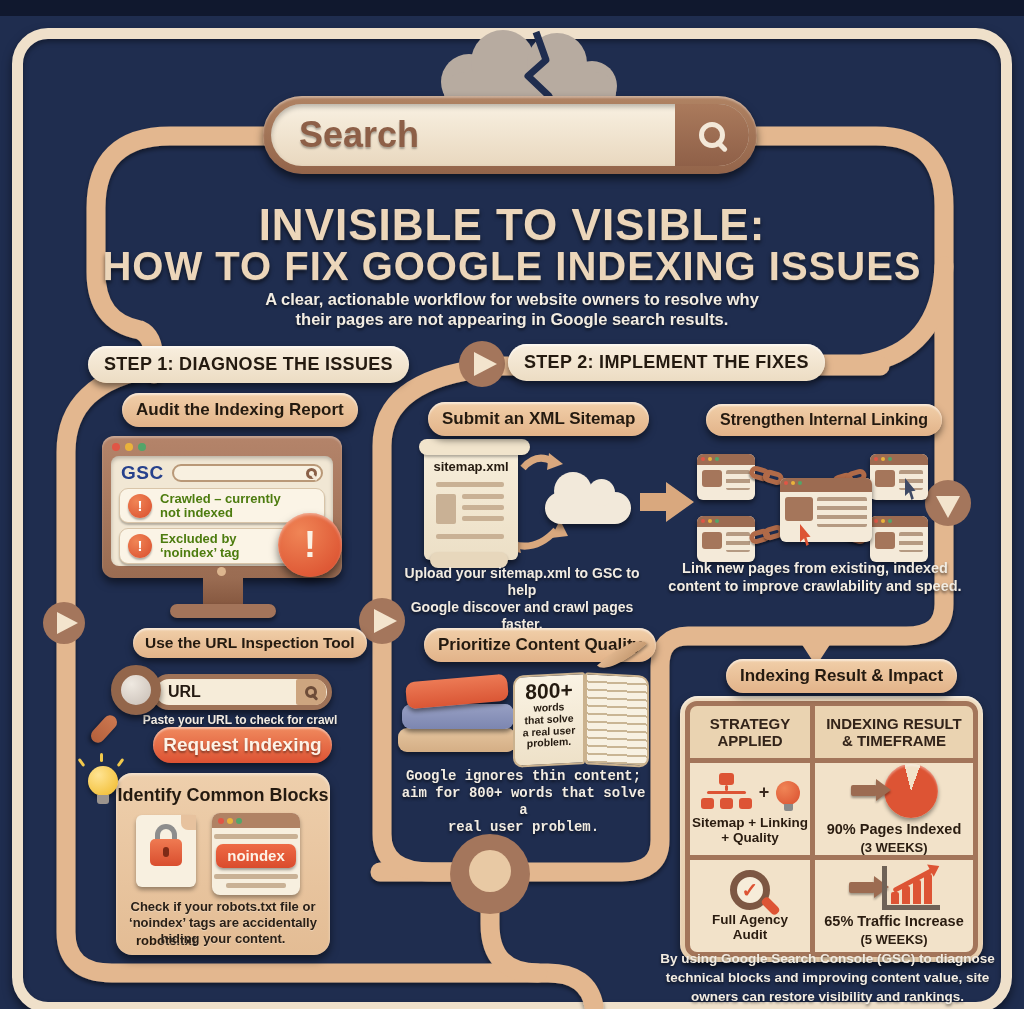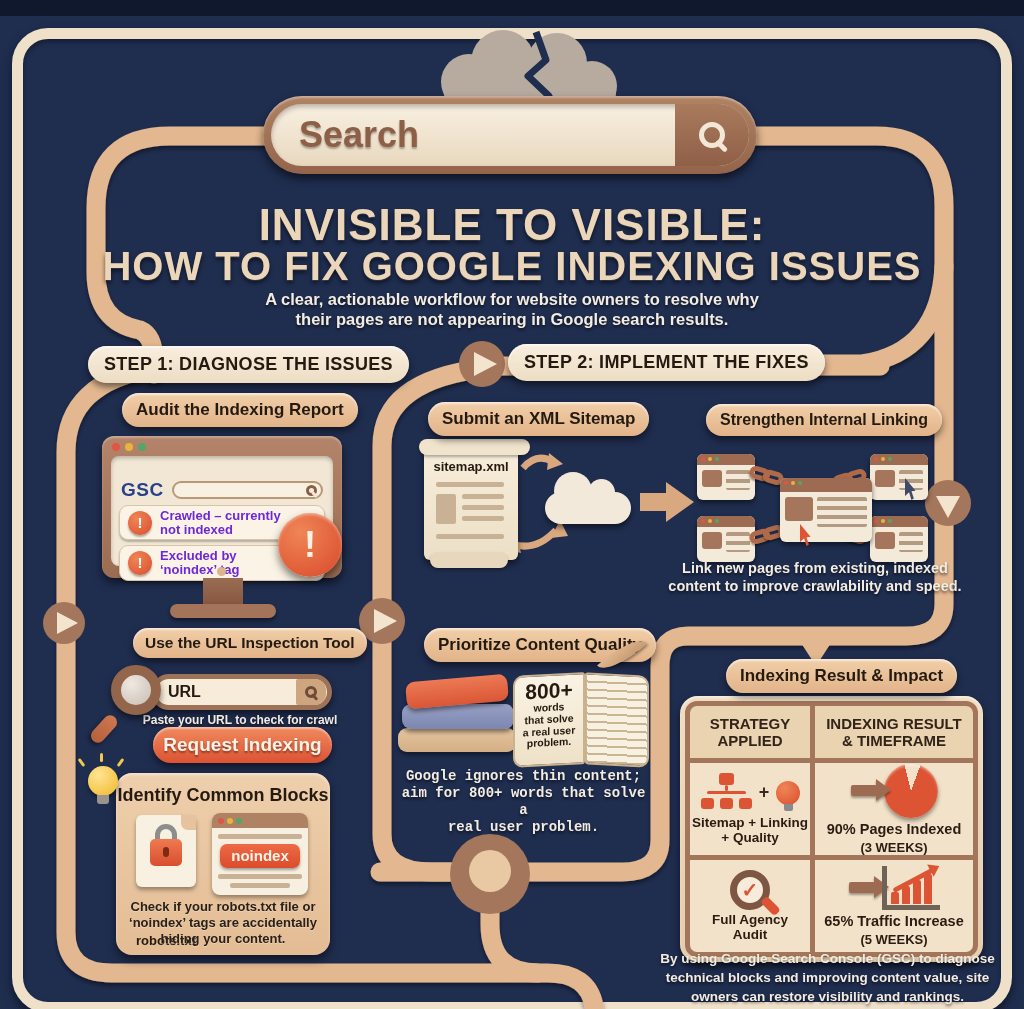--- a/index.html
+++ b/index.html
@@ -65,33 +65,33 @@
   
   .monitor {
     position:absolute; left:102px; top:420px; width:240px; height:142px; z-index:2;
     background:linear-gradient(#b4846a,#9a6c52); border-radius:12px;
     box-shadow:0 5px 8px rgba(0,0,0,.5), inset 0 2px 2px rgba(255,255,255,.3);
   }
   .dots3::before { content:""; position:absolute; left:10px; top:7px; width:8px; height:8px; border-radius:50%;
     background:#e05646; box-shadow:13px 0 0 #eab33b, 26px 0 0 #53a569; }
   .monitor .screen {
     position:absolute; left:9px; right:9px; top:20px; bottom:12px;
-    background:#f1e7d4; border-radius:8px; padding:22px 8px;
+    background:#f1e7d4; border-radius:8px; padding:5px 8px;
     box-shadow:inset 0 2px 4px rgba(0,0,0,.25);
   }
   .gsc-row { display:flex; align-items:center; gap:8px; padding:1px 2px 4px; }
   .gsc-label { font-size:19px; font-weight:bold; color:#27418c; letter-spacing:.5px; }
   .gsc-search { flex:1; height:18px; background:#f8f0e0; border:2px solid #b99877; border-radius:9px;
     display:flex; justify-content:flex-end; align-items:center; padding-right:4px; }
   .issue-row { display:flex; align-items:center; gap:8px; background:#fbf4e6; border:1px solid #d8c4a8;
     border-radius:9px; padding:3px 8px; margin-bottom:5px; box-shadow:0 2px 2px rgba(0,0,0,.25); }
   .warn-ic { flex:none; width:24px; height:24px; border-radius:50%;
     background:radial-gradient(circle at 35% 30%, #f08556, #d94e2e); color:#fff; font-weight:bold;
     font-size:15px; display:flex; align-items:center; justify-content:center; box-shadow:0 2px 2px rgba(0,0,0,.3); }
-  .issue-txt { font-size:13px; font-weight:bold; color:#6d28d9; line-height:1.05; white-space:pre-line; }
+  .issue-txt { font-size:13px; font-weight:bold; color:#4d7c0f; line-height:1.05; white-space:pre-line; }
   .alert-big {
     position:absolute; left:278px; top:497px; width:64px; height:64px; z-index:3; border-radius:50%;
     background:radial-gradient(circle at 35% 30%, #f08556, #d8492a); color:#fbf2e4;
     font-size:36px; font-weight:bold; display:flex; align-items:center; justify-content:center;
     box-shadow:0 5px 8px rgba(0,0,0,.5), inset 0 2px 3px rgba(255,255,255,.4);
   }
   .stand { position:absolute; left:203px; top:562px; width:40px; height:28px; z-index:2;
     background:linear-gradient(#9a6c52,#85573f); }
   .stand-base { position:absolute; left:170px; top:588px; width:106px; height:14px; z-index:2;
     background:#a3745a; border-radius:7px; box-shadow:0 3px 4px rgba(0,0,0,.45); }
@@ -136,21 +136,21 @@
   .robots-file::after { content:""; position:absolute; right:0; top:0; width:15px; height:15px;
     background:#e7c29e; border-radius:0 0 0 7px; }
   .shackle { position:absolute; left:19px; top:9px; width:22px; height:18px;
     border:5px solid #8d8d8d; border-bottom:none; border-radius:11px 11px 0 0; }
   .lockbody { position:absolute; left:14px; top:24px; width:32px; height:27px;
     background:linear-gradient(#ef7a52,#d94e2e); border-radius:5px; }
   .lockbody::after { content:""; position:absolute; left:13px; top:8px; width:6px; height:10px;
     background:#7e2a16; border-radius:3px; }
   .robots-label { position:absolute; left:0; top:118px; width:100px; text-align:center;
     font-size:13px; font-weight:bold; color:#241a10; }
-  .noindex-card { position:absolute; left:96px; top:40px; width:96px; height:82px;
+  .noindex-card { position:absolute; left:96px; top:40px; width:88px; height:82px;
     background:#f7efdf; border-radius:8px; overflow:hidden; box-shadow:0 3px 4px rgba(0,0,0,.35); }
   .noindex-card .hd { position:relative; height:15px; background:#b08264; }
   .noindex-card .hd::before { content:""; position:absolute; left:6px; top:5px; width:6px; height:6px;
     border-radius:50%; background:#e05646; box-shadow:9px 0 0 #eab33b, 18px 0 0 #53a569; }
   .bar { background:#c9b195; border-radius:2px; }
   .noindex-pill { margin:5px auto 0; width:80px; height:24px; background:linear-gradient(#ee6a45,#da4c2d);
     border-radius:7px; color:#fdf3e7; font-size:15px; font-weight:bold; text-align:center; line-height:24px;
     box-shadow:0 2px 3px rgba(0,0,0,.35); }
 
   
@@ -383,20 +383,22 @@
   <div class="scroll">
     <div class="scroll-label">sitemap.xml</div>
     <div class="bar" style="position:absolute; left:12px; top:36px; width:68px; height:5px;"></div>
     <div class="bar" style="position:absolute; left:12px; top:48px; width:20px; height:30px;"></div>
     <div class="bar" style="position:absolute; left:38px; top:48px; width:42px; height:5px;"></div>
     <div class="bar" style="position:absolute; left:38px; top:59px; width:42px; height:5px;"></div>
     <div class="bar" style="position:absolute; left:38px; top:70px; width:42px; height:5px;"></div>
     <div class="bar" style="position:absolute; left:12px; top:88px; width:68px; height:5px;"></div>
   </div>
   <div class="cloud-s"></div>
+  <div class="cap" style="left:392px; width:260px; top:549px; font-size:14px;">Upload your sitemap.xml to GSC to help
+Google discover and crawl pages faster.</div>
 
   <div class="pill-tan" style="left:706px; top:388px; font-size:16px;">Strengthen Internal Linking</div>
   <div class="bcard" style="left:697px; top:438px;">
     <div class="hd"></div>
       <div class="bd">
         <span class="blk"></span>
         <span class="blines"></span>
       </div>
   </div>
   <div class="bcard" style="left:697px; top:500px;">

